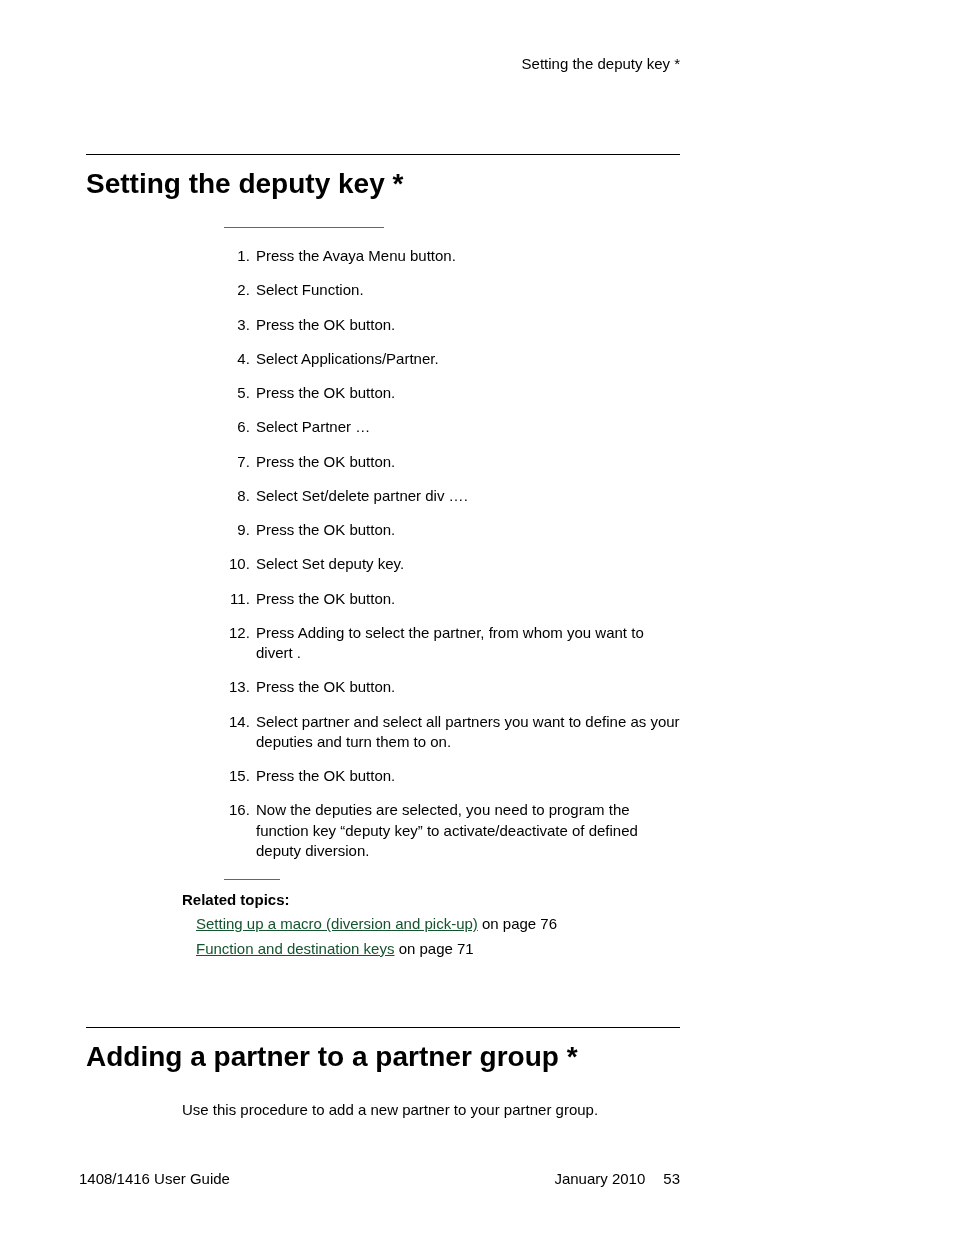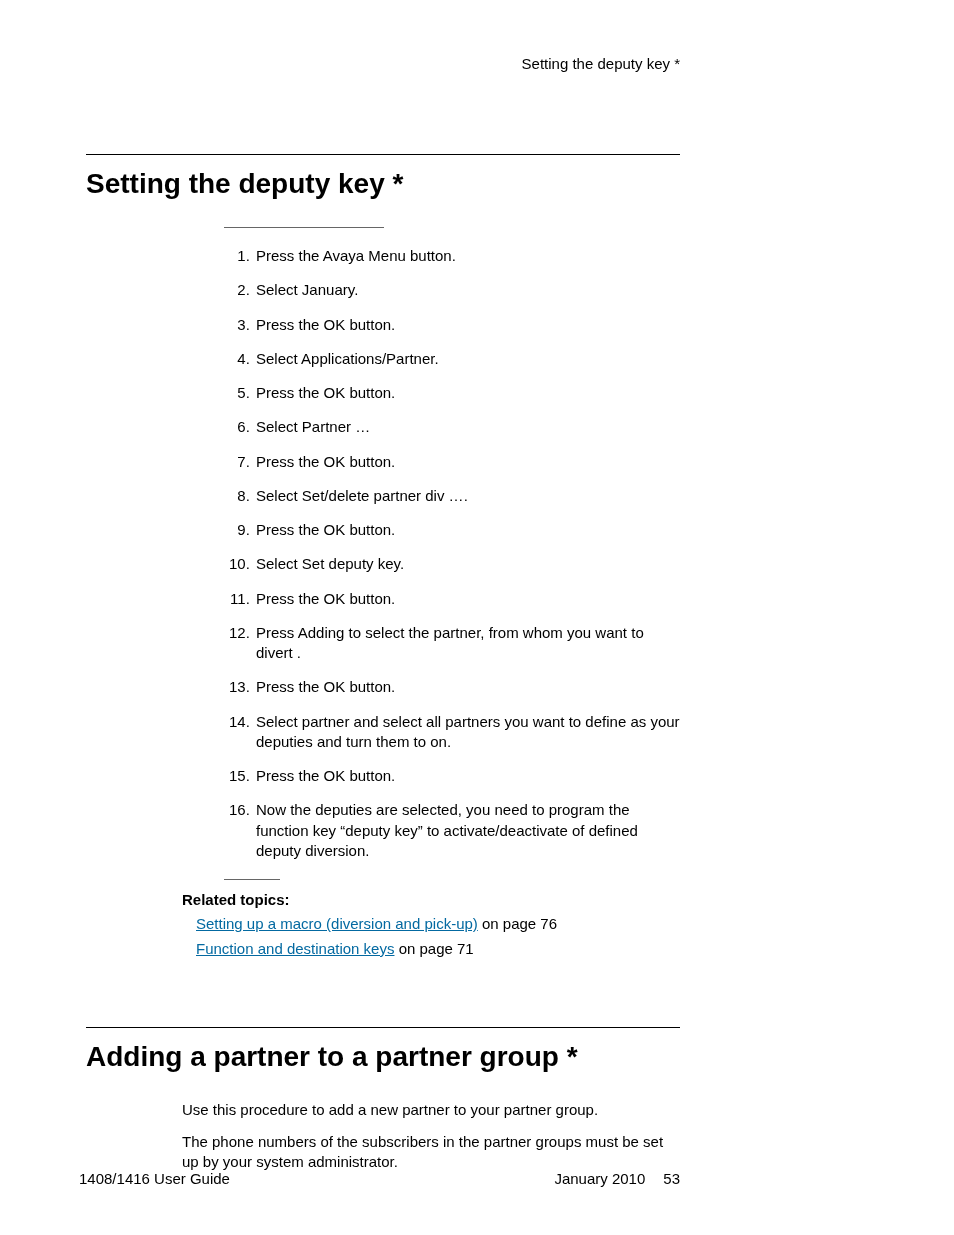--- a/index.html
+++ b/index.html
@@ -61,21 +61,21 @@
   }
   .related-title {
     font-weight: bold;
     margin-bottom: 4px;
   }
   .related-links {
     margin-left: 14px;
   }
   .related-links .line { margin-bottom: 4px; }
   a.doclink {
-    color: #0369a1;
+    color: #14532d;
     text-decoration: underline;
   }
   .section-gap {
     height: 64px;
   }
   .body-para {
     margin-left: 96px;
     margin-top: 12px;
     margin-bottom: 10px;
   }
@@ -98,21 +98,21 @@
 
   <div class="running-header">Setting the deputy key *</div>
 
   <hr class="section-rule">
   <h1 class="section-title">Setting the deputy key *</h1>
 
   <div class="steps-block">
     <div class="short-rule"></div>
     <ol class="steps" id="steps-list">
         <li>Press the <b>Avaya Menu</b> button.</li>
-        <li>Select <b>January</b>.</li>
+        <li>Select <b>Function</b>.</li>
         <li>Press the <b>OK</b> button.</li>
         <li>Select <b>Applications/Partner</b>.</li>
         <li>Press the <b>OK</b> button.</li>
         <li>Select <b>Partner …</b></li>
         <li>Press the <b>OK</b> button.</li>
         <li>Select <b>Set/delete partner div …</b>.</li>
         <li>Press the <b>OK</b> button.</li>
         <li>Select <b>Set deputy key</b>.</li>
         <li>Press the <b>OK</b> button.</li>
         <li>Press <b>Adding</b> to select the partner, from whom you want to divert .</li>
@@ -131,21 +131,20 @@
         <div class="line"><a class="doclink" href="#">Function and destination keys</a> on page 71</div>
       </div>
   </div>
 
   <div class="section-gap"></div>
 
   <hr class="section-rule">
   <h1 class="section-title">Adding a partner to a partner group *</h1>
 
   <div class="body-para">Use this procedure to add a new partner to your partner group.</div>
-  <div class="body-para">The phone numbers of the subscribers in the partner groups must be set up by your system administrator.</div>
 
   <div class="footer">
     <span>1408/1416 User Guide</span>
     <span class="footer-right">
       <span>January 2010</span>
       <span>53</span>
     </span>
   </div>
 
 </div>

